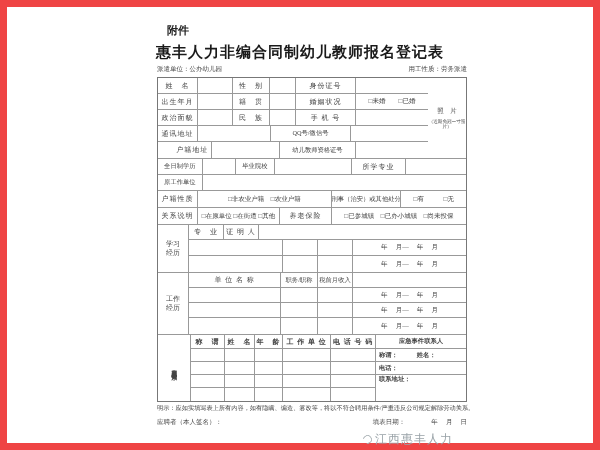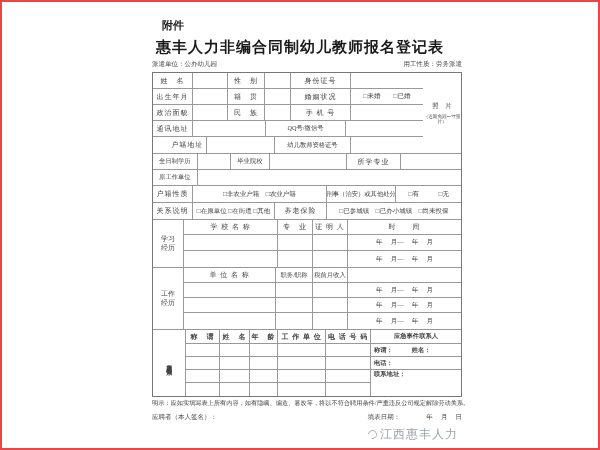--- a/index.html
+++ b/index.html
@@ -1,18 +1,18 @@
 <!DOCTYPE html>
 <html><head>
 <meta charset="utf-8">
 <style>
   html,body{margin:0;padding:0;background:#ededed;}
   *{box-sizing:border-box;}
   .canvas{position:relative;width:600px;height:450px;margin:0 auto;background:#ffffff;
-          border:2px solid #ef4444;font-family:"Liberation Serif","DejaVu Serif",serif;color:#333;}
+          border:7px solid #ef4444;font-family:"Liberation Serif","DejaVu Serif",serif;color:#333;}
   .attachment{position:absolute;left:160px;top:16px;font-size:11px;font-weight:bold;color:#222;}
   .title{position:absolute;left:100px;right:100px;top:36px;text-align:center;
          font-size:15px;font-weight:bold;letter-spacing:1px;color:#1a1a1a;}
   .subhead{position:absolute;left:150px;top:58px;width:310px;display:flex;
            justify-content:space-between;font-size:6.5px;color:#444;}
   .tbl{position:absolute;left:150px;top:70px;width:310px;border:1px solid #777;background:#fff;}
   .trow{display:flex;border-bottom:1px solid #999;}
   .grp{display:flex;border-bottom:1px solid #999;}
   .stack{display:flex;flex-direction:column;}
   .sub{display:flex;border-bottom:1px solid #999;}
@@ -127,24 +127,22 @@
       <div class="c opts" style="width:83px;">□在原单位 □在街道 □其他</div>
       <div class="c" style="width:52px;">养老保险</div>
       <div class="c nb opts" style="width:135px;">□已参城镇　□已办小城镇　□尚未投保</div>
     </div>
 
     <div class="grp">
       <div class="vlabel">学习
 经历</div>
       <div class="stack" style="width:277px;">
         <div class="sub" style="height:15px;">
-          <div class="c" style="width:94px;">学  校  名  称</div>
           <div class="c" style="width:35px;">专　业</div>
           <div class="c" style="width:35px;">证 明 人</div>
-          <div class="c nb" style="width:113px;">时　　间</div>
         </div>
         <div class="sub" style="height:16px;">
           <div class="c" style="width:94px;"></div>
           <div class="c" style="width:35px;"></div>
           <div class="c" style="width:35px;"></div>
           <div class="c nb opts" style="width:113px;">年　 月—　 年　 月</div>
         </div>
         <div class="sub" style="height:16px;">
           <div class="c" style="width:94px;"></div>
           <div class="c" style="width:35px;"></div>

